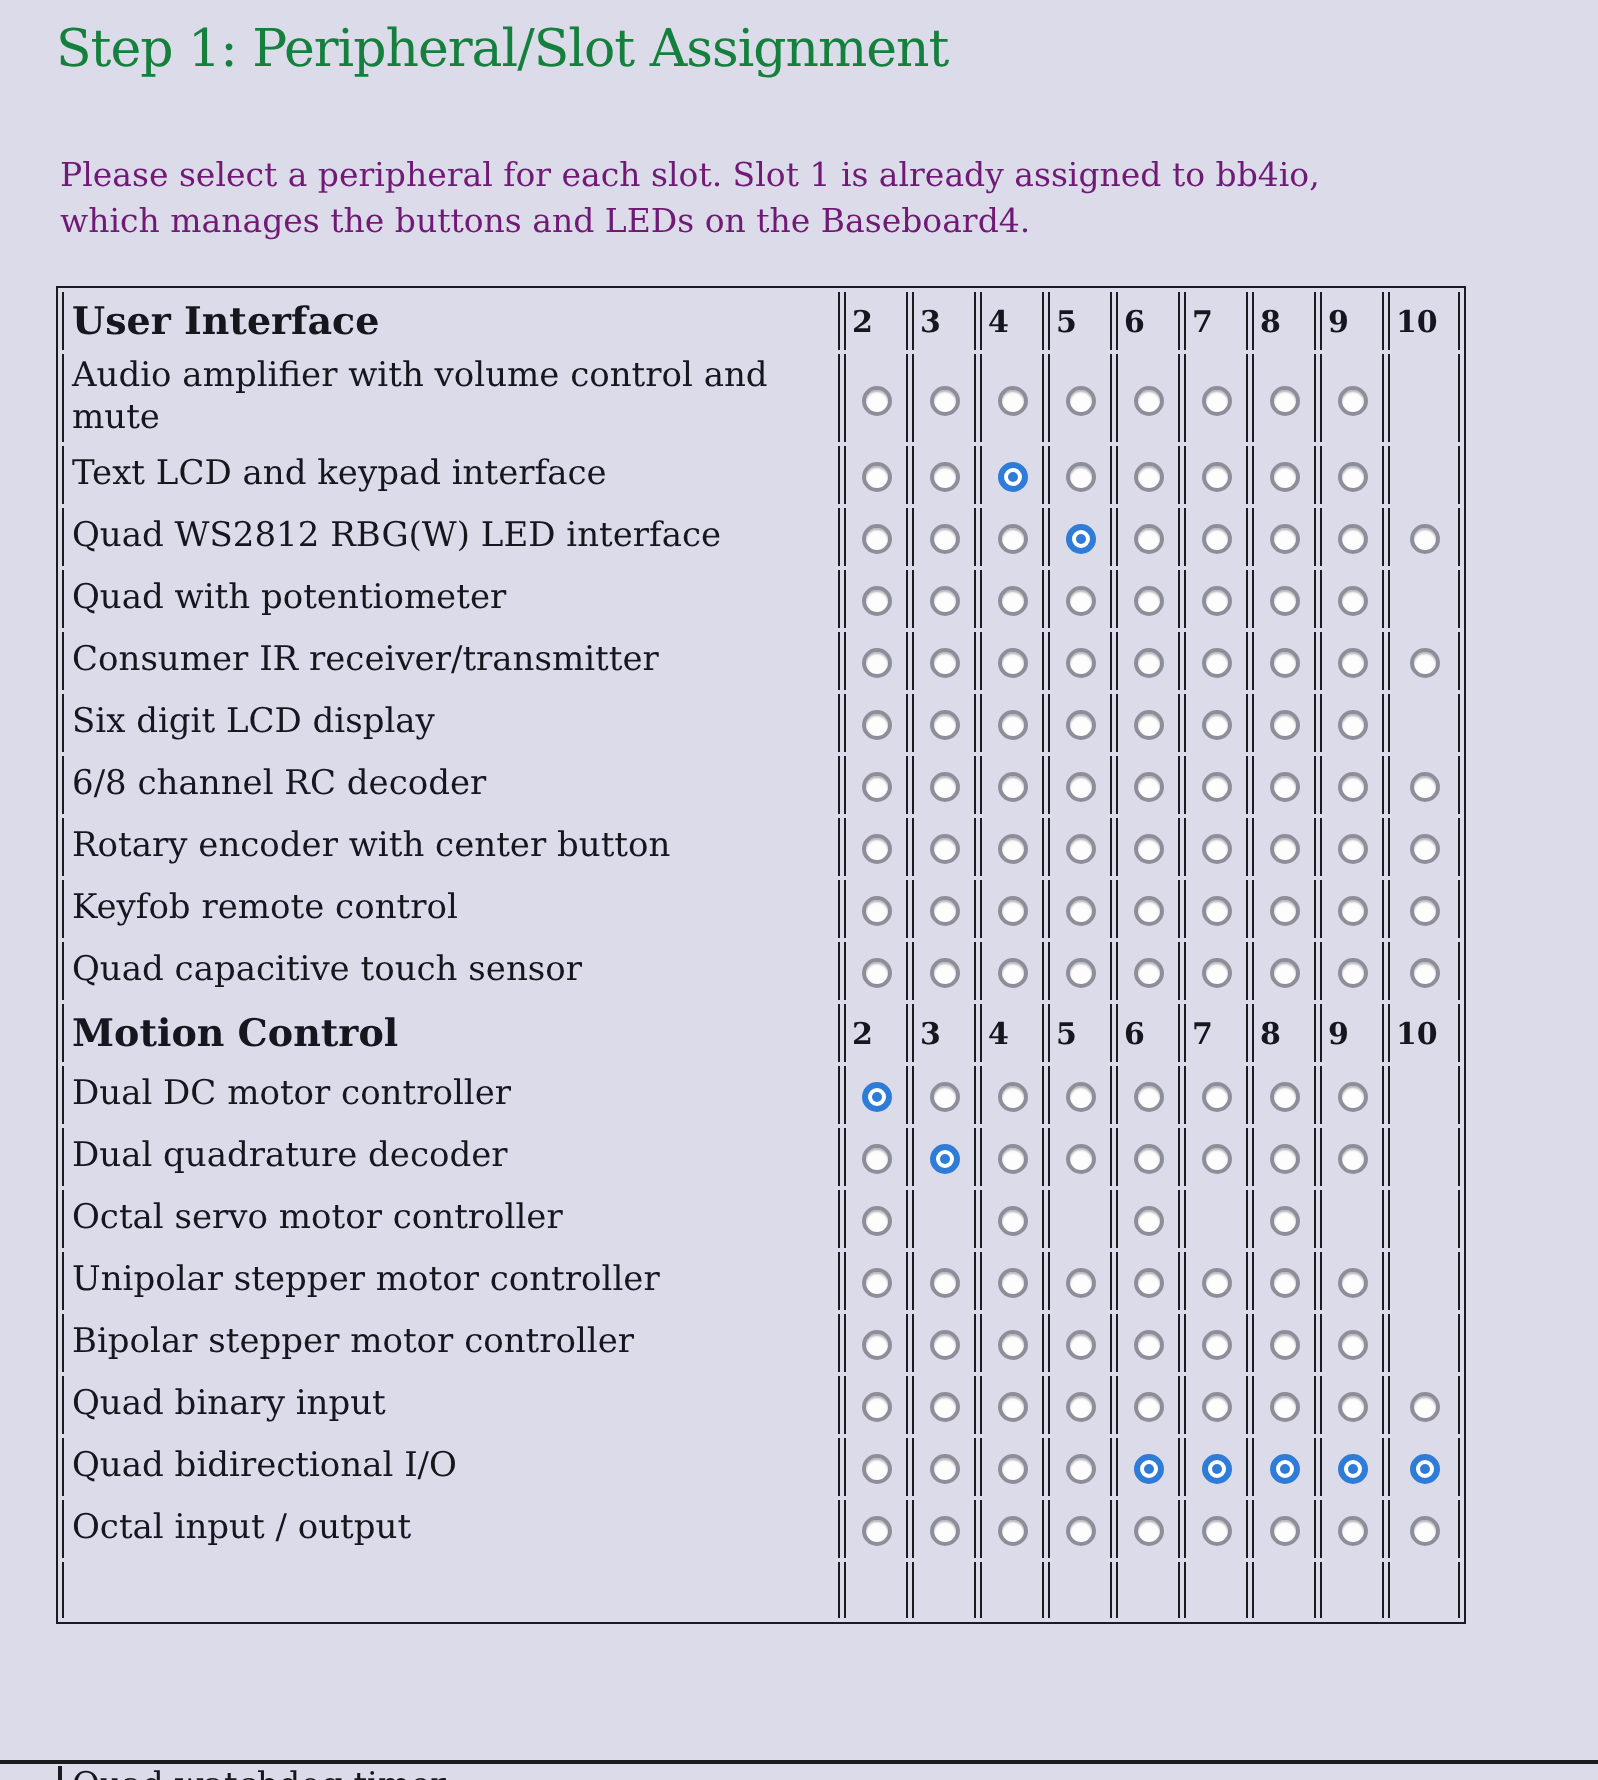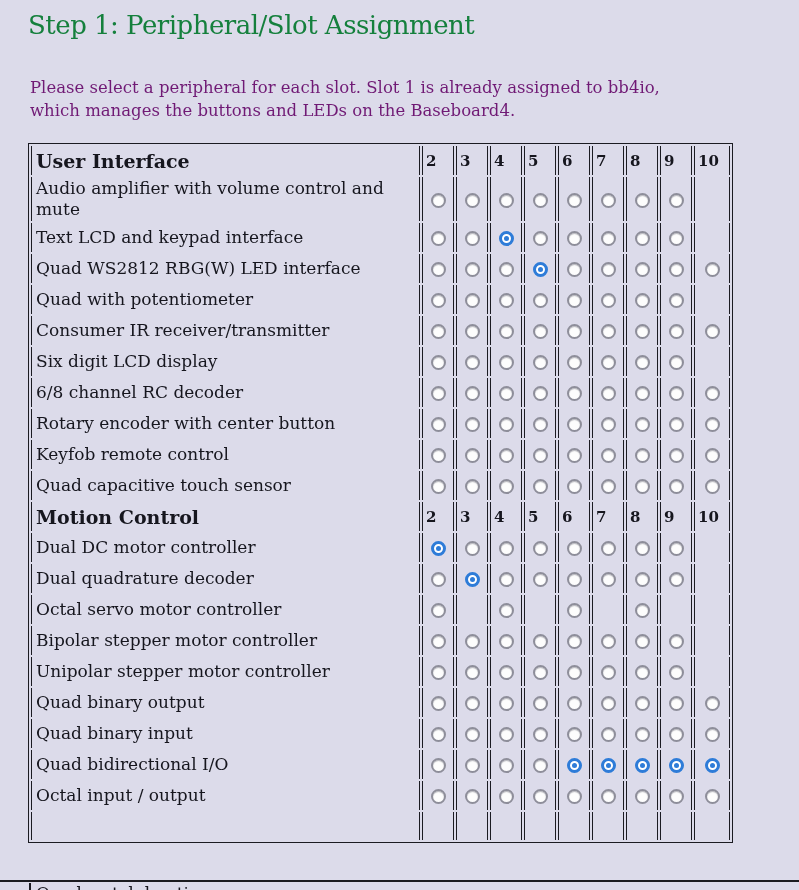--- a/index.html
+++ b/index.html
@@ -267,54 +267,42 @@
             <td class="slot"></td>
             <td class="slot"><span class="radio"></span></td>
             <td class="slot"></td>
             <td class="slot"><span class="radio"></span></td>
             <td class="slot"></td>
             <td class="slot"><span class="radio"></span></td>
             <td class="slot"></td>
             <td class="slot"></td>
           </tr>
           <tr>
+            <td class="label">Unipolar stepper motor controller</td>
+            <td class="slot"><span class="radio"></span></td>
+            <td class="slot"><span class="radio"></span></td>
+            <td class="slot"><span class="radio"></span></td>
+            <td class="slot"><span class="radio"></span></td>
+            <td class="slot"><span class="radio"></span></td>
+            <td class="slot"><span class="radio"></span></td>
+            <td class="slot"><span class="radio"></span></td>
+            <td class="slot"><span class="radio"></span></td>
+            <td class="slot"></td>
+          </tr>
+          <tr>
             <td class="label">Bipolar stepper motor controller</td>
             <td class="slot"><span class="radio"></span></td>
             <td class="slot"><span class="radio"></span></td>
             <td class="slot"><span class="radio"></span></td>
             <td class="slot"><span class="radio"></span></td>
             <td class="slot"><span class="radio"></span></td>
             <td class="slot"><span class="radio"></span></td>
             <td class="slot"><span class="radio"></span></td>
             <td class="slot"><span class="radio"></span></td>
             <td class="slot"></td>
-          </tr>
-          <tr>
-            <td class="label">Unipolar stepper motor controller</td>
-            <td class="slot"><span class="radio"></span></td>
-            <td class="slot"><span class="radio"></span></td>
-            <td class="slot"><span class="radio"></span></td>
-            <td class="slot"><span class="radio"></span></td>
-            <td class="slot"><span class="radio"></span></td>
-            <td class="slot"><span class="radio"></span></td>
-            <td class="slot"><span class="radio"></span></td>
-            <td class="slot"><span class="radio"></span></td>
-            <td class="slot"></td>
-          </tr>
-          <tr>
-            <td class="label">Quad binary output</td>
-            <td class="slot"><span class="radio"></span></td>
-            <td class="slot"><span class="radio"></span></td>
-            <td class="slot"><span class="radio"></span></td>
-            <td class="slot"><span class="radio"></span></td>
-            <td class="slot"><span class="radio"></span></td>
-            <td class="slot"><span class="radio"></span></td>
-            <td class="slot"><span class="radio"></span></td>
-            <td class="slot"><span class="radio"></span></td>
-            <td class="slot"><span class="radio"></span></td>
           </tr>
           <tr>
             <td class="label">Quad binary input</td>
             <td class="slot"><span class="radio"></span></td>
             <td class="slot"><span class="radio"></span></td>
             <td class="slot"><span class="radio"></span></td>
             <td class="slot"><span class="radio"></span></td>
             <td class="slot"><span class="radio"></span></td>
             <td class="slot"><span class="radio"></span></td>
             <td class="slot"><span class="radio"></span></td>

